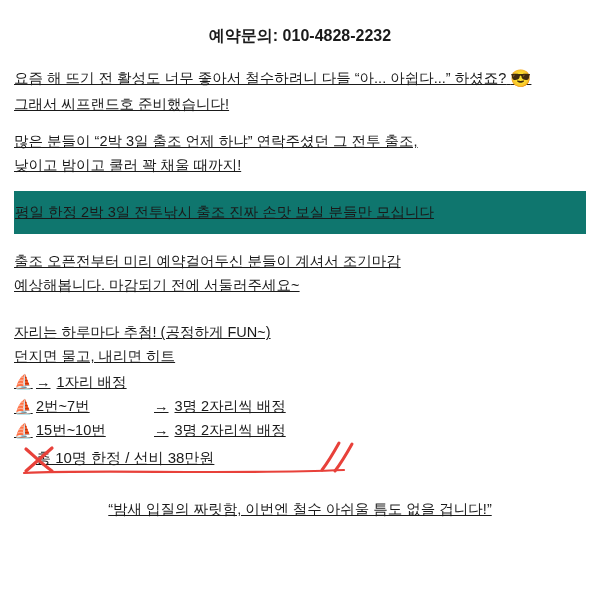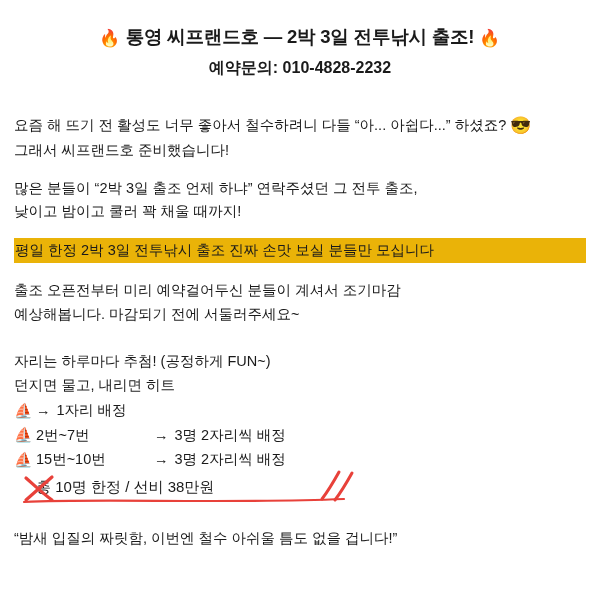--- a/index.html
+++ b/index.html
@@ -41,37 +41,38 @@
   .phone-line {
     font-size: 16px;
     font-weight: bold;
     line-height: 1.5;
     margin-top: 4px;
     white-space: nowrap;
   }
 
   
   .body {
-    margin-top: 32px;
+    margin-top: 17px;
+    text-decoration: underline;
   }
   .para {
     font-size: 14.5px;
     line-height: 1.62;
     margin: 0 0 14px 0;
   }
   .para.tight {
     margin-bottom: 0;
   }
   .line {
     display: block;
     white-space: nowrap;
   }
   .hl {
-    background: #eab308;
-    padding: 1px 1px;
+    background: #0f766e;
+    padding: 10px 1px;
     box-decoration-break: clone;
   }
   .para.highlight-para {
     margin: 0 0 16px 0;
   }
 
   .spacer-sm { height: 10px; }
 
   
   .boat-list {
@@ -135,33 +136,29 @@
     width: 324px;
     height: 8px;
     pointer-events: none;
   }
 
   .quote-line {
     font-size: 14.5px;
     line-height: 1.62;
     margin-top: 26px;
     white-space: nowrap;
+    text-align: center;
   }
 </style>
 </head>
 <body>
 
 <div class="page">
 
   <div class="title-block">
-    <div class="title-line">
-      <span class="emoji">🔥</span>
-      <span>통영 씨프랜드호 — 2박 3일 전투낚시 출조!</span>
-      <span class="emoji">🔥</span>
-    </div>
     <div class="phone-line">예약문의: 010-4828-2232</div>
   </div>
 
   <div class="body">
 
     <p class="para">
       <span class="line">
         <span>요즘 해 뜨기 전 활성도 너무 좋아서 철수하려니 다들 “아... 아쉽다...” 하셨죠?</span>
         <span class="emoji">😎</span>
       </span>

